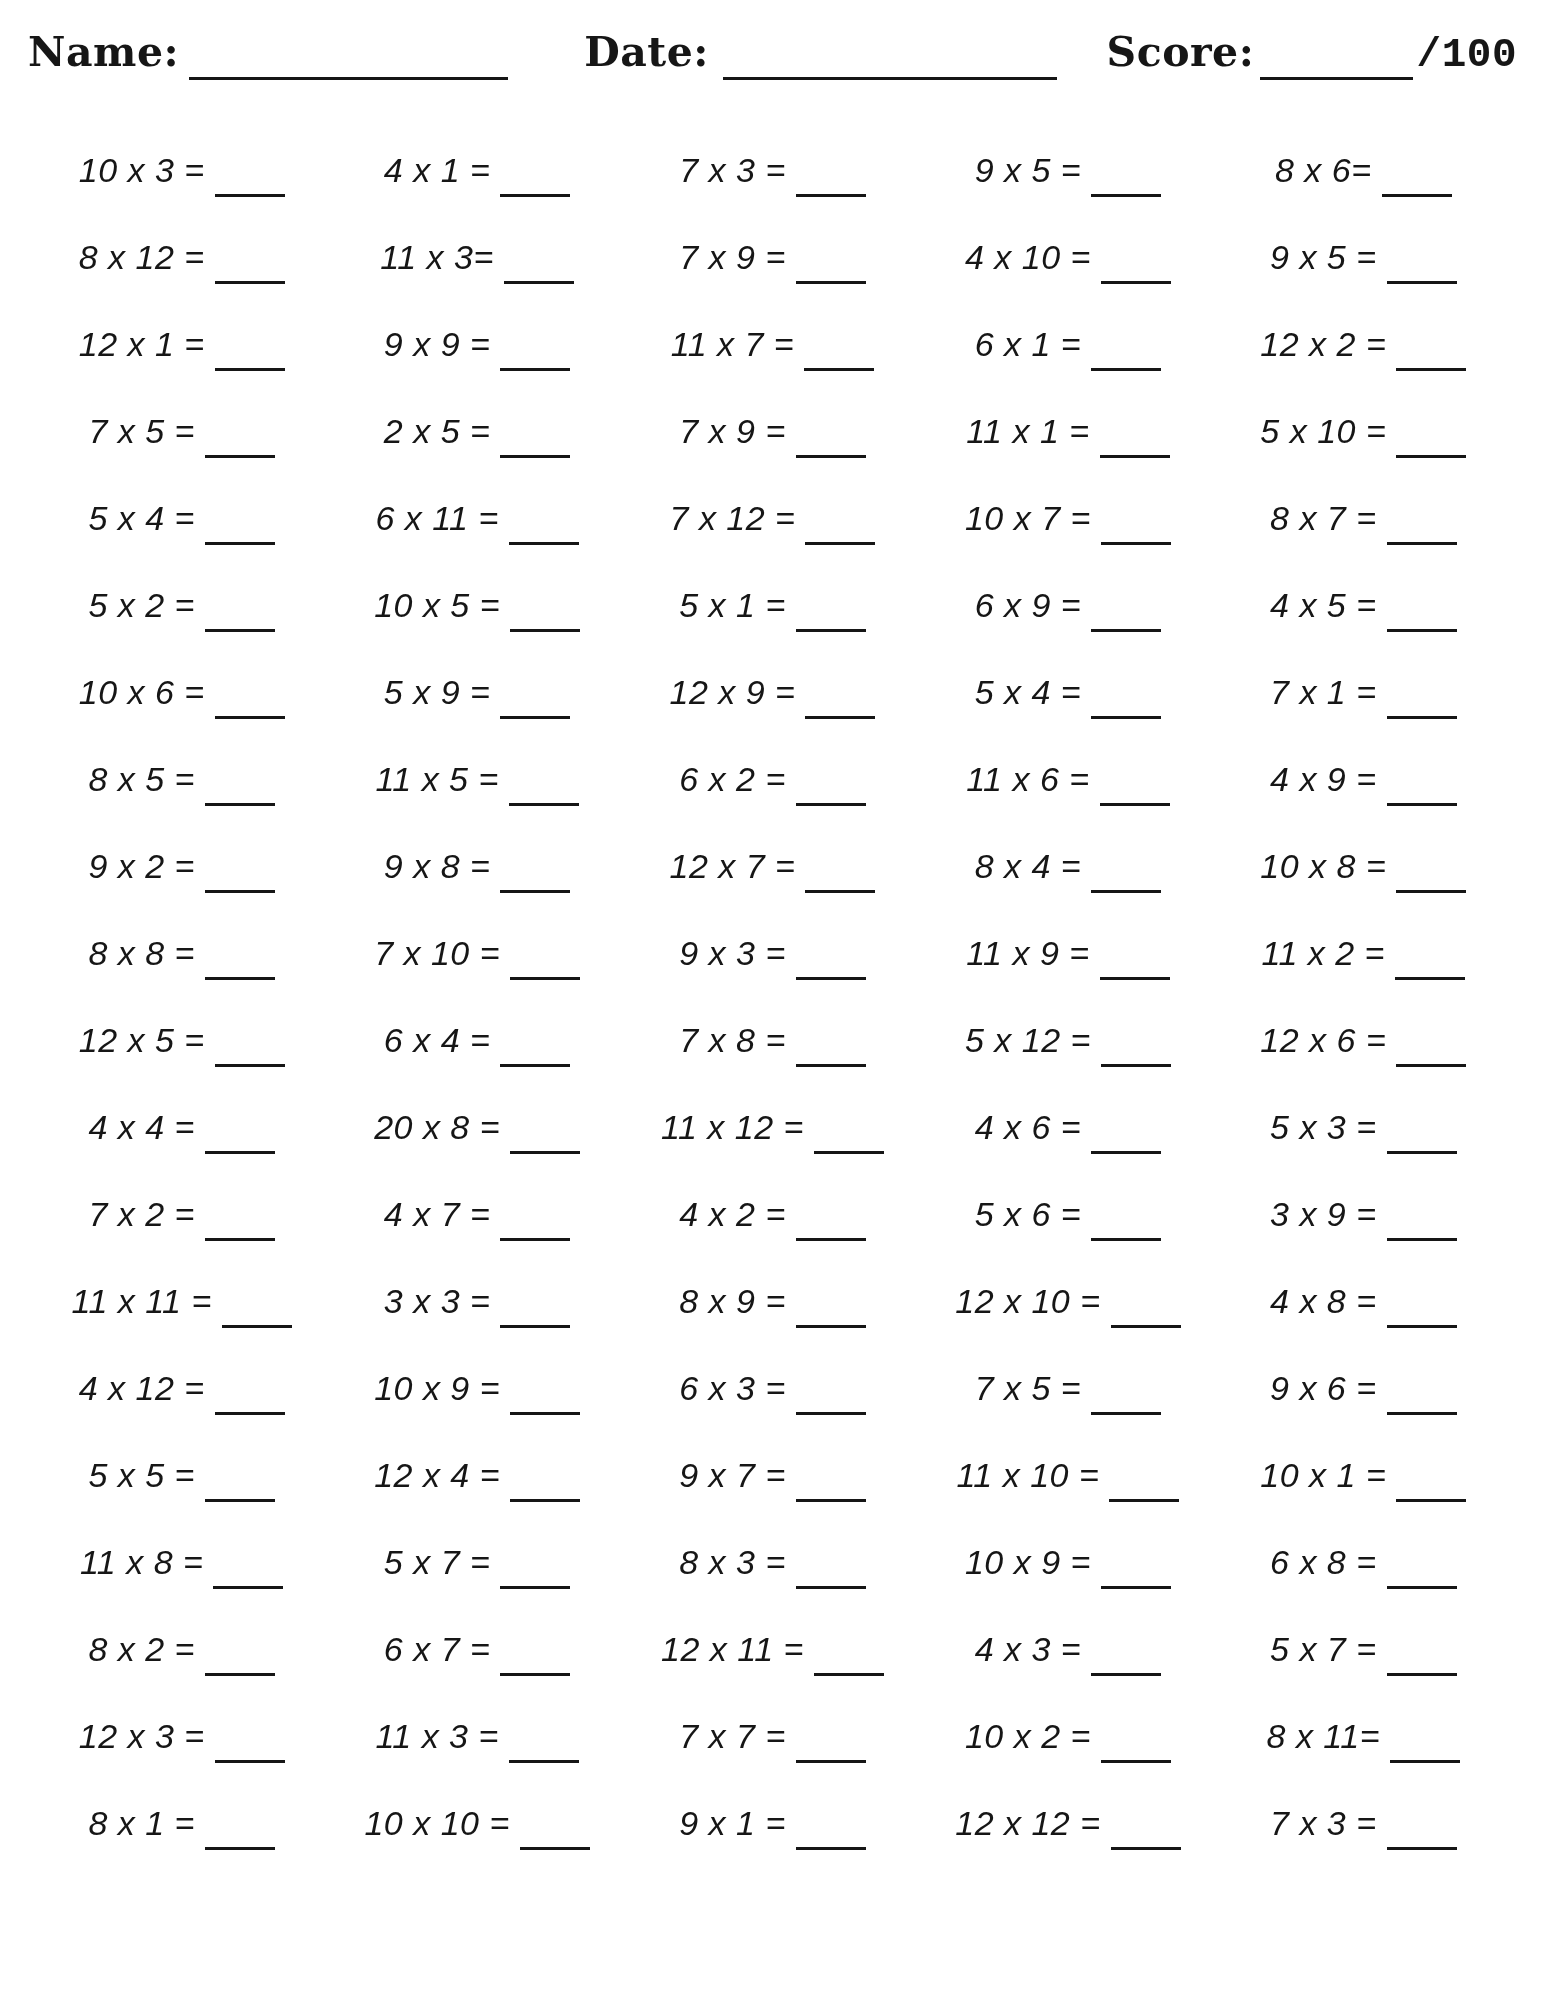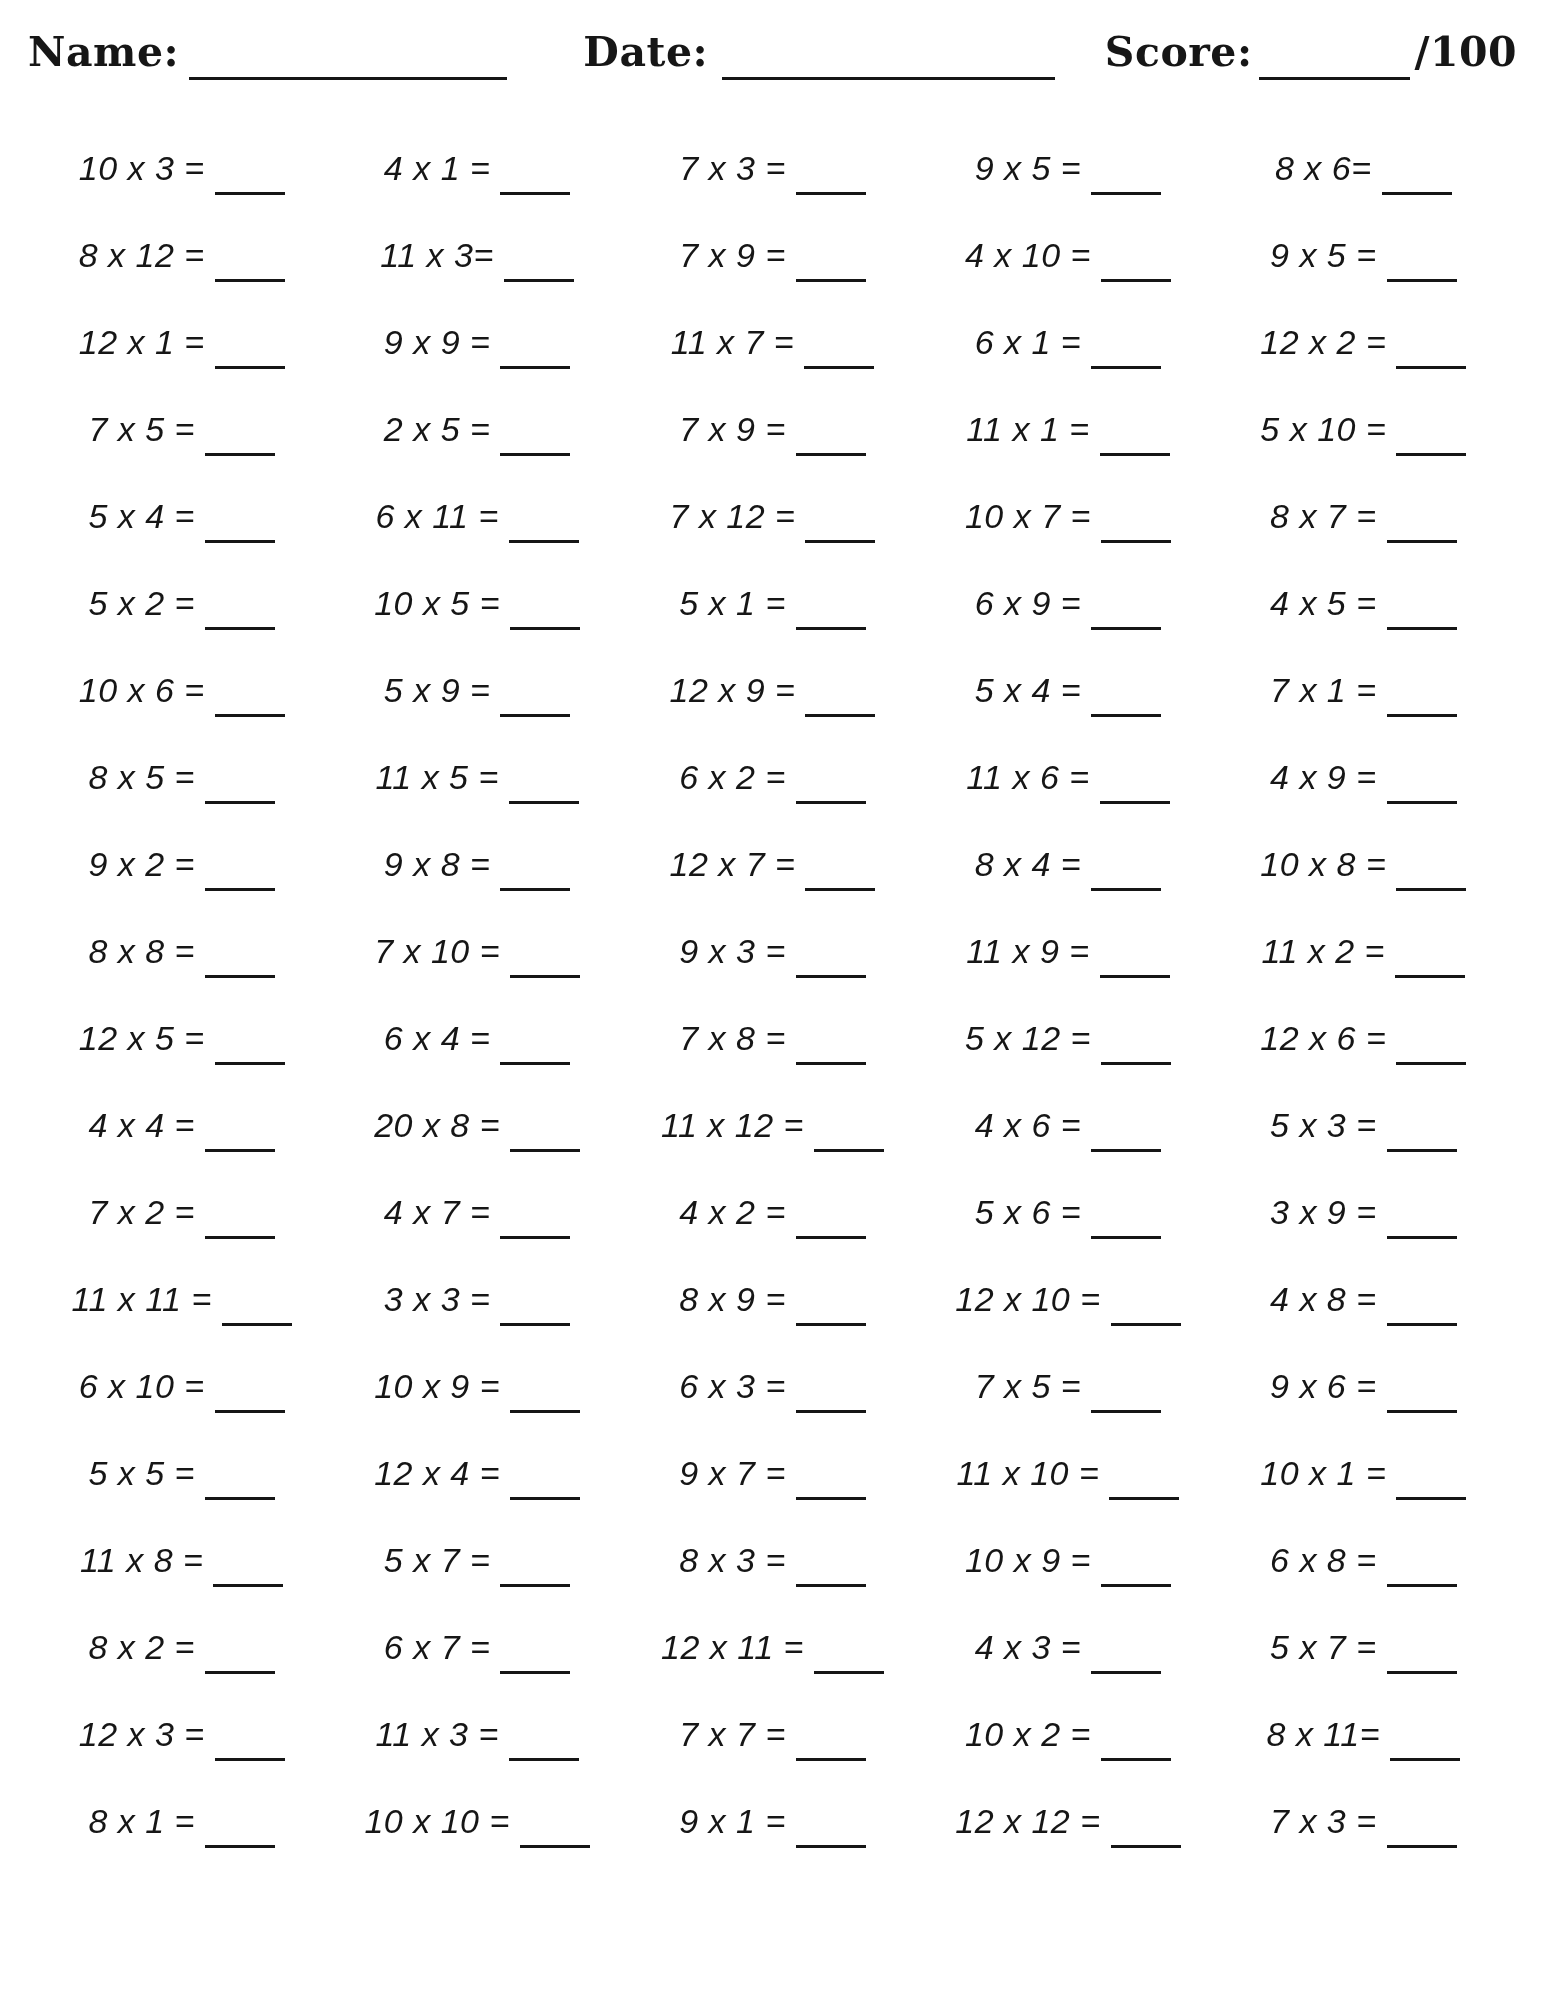--- a/index.html
+++ b/index.html
@@ -37,21 +37,21 @@
     display: inline-block;
     border-bottom: 3px solid #161616;
     height: 10px;
     transform: translateY(14px);
   }
   .name-line  { width: 352px; margin-left: 10px; }
   .date-group { margin-left: 76px; }
   .date-line  { width: 368px; margin-left: 14px; }
   .score-group{ margin-left: 50px; }
   .score-line { width: 168px; margin-left: 6px; }
-  .score-denom{ margin-left: 4px; }
+  .score-denom{ margin-left: 4px; font-family: Liberation Mono, monospace; }
   
   .grid {
     margin-top: 48px;
     display: grid;
     grid-template-columns: repeat(5, 1fr);
     grid-auto-rows: 87px;
     align-items: center;
     justify-items: center;
     padding: 0 6px;
     font-style: italic;
@@ -150,21 +150,21 @@
       <div class="cell"><span class="prob">7 x 2 =</span><span class="blank"></span></div>
       <div class="cell"><span class="prob">4 x 7 =</span><span class="blank"></span></div>
       <div class="cell"><span class="prob">4 x 2 =</span><span class="blank"></span></div>
       <div class="cell"><span class="prob">5 x 6 =</span><span class="blank"></span></div>
       <div class="cell"><span class="prob">3 x 9 =</span><span class="blank"></span></div>
       <div class="cell"><span class="prob">11 x 11 =</span><span class="blank"></span></div>
       <div class="cell"><span class="prob">3 x 3 =</span><span class="blank"></span></div>
       <div class="cell"><span class="prob">8 x 9 =</span><span class="blank"></span></div>
       <div class="cell"><span class="prob">12 x 10 =</span><span class="blank"></span></div>
       <div class="cell"><span class="prob">4 x 8 =</span><span class="blank"></span></div>
-      <div class="cell"><span class="prob">6 x 10 =</span><span class="blank"></span></div>
+      <div class="cell"><span class="prob">4 x 12 =</span><span class="blank"></span></div>
       <div class="cell"><span class="prob">10 x 9 =</span><span class="blank"></span></div>
       <div class="cell"><span class="prob">6 x 3 =</span><span class="blank"></span></div>
       <div class="cell"><span class="prob">7 x 5 =</span><span class="blank"></span></div>
       <div class="cell"><span class="prob">9 x 6 =</span><span class="blank"></span></div>
       <div class="cell"><span class="prob">5 x 5 =</span><span class="blank"></span></div>
       <div class="cell"><span class="prob">12 x 4 =</span><span class="blank"></span></div>
       <div class="cell"><span class="prob">9 x 7 =</span><span class="blank"></span></div>
       <div class="cell"><span class="prob">11 x 10 =</span><span class="blank"></span></div>
       <div class="cell"><span class="prob">10 x 1 =</span><span class="blank"></span></div>
       <div class="cell"><span class="prob">11 x 8 =</span><span class="blank"></span></div>

